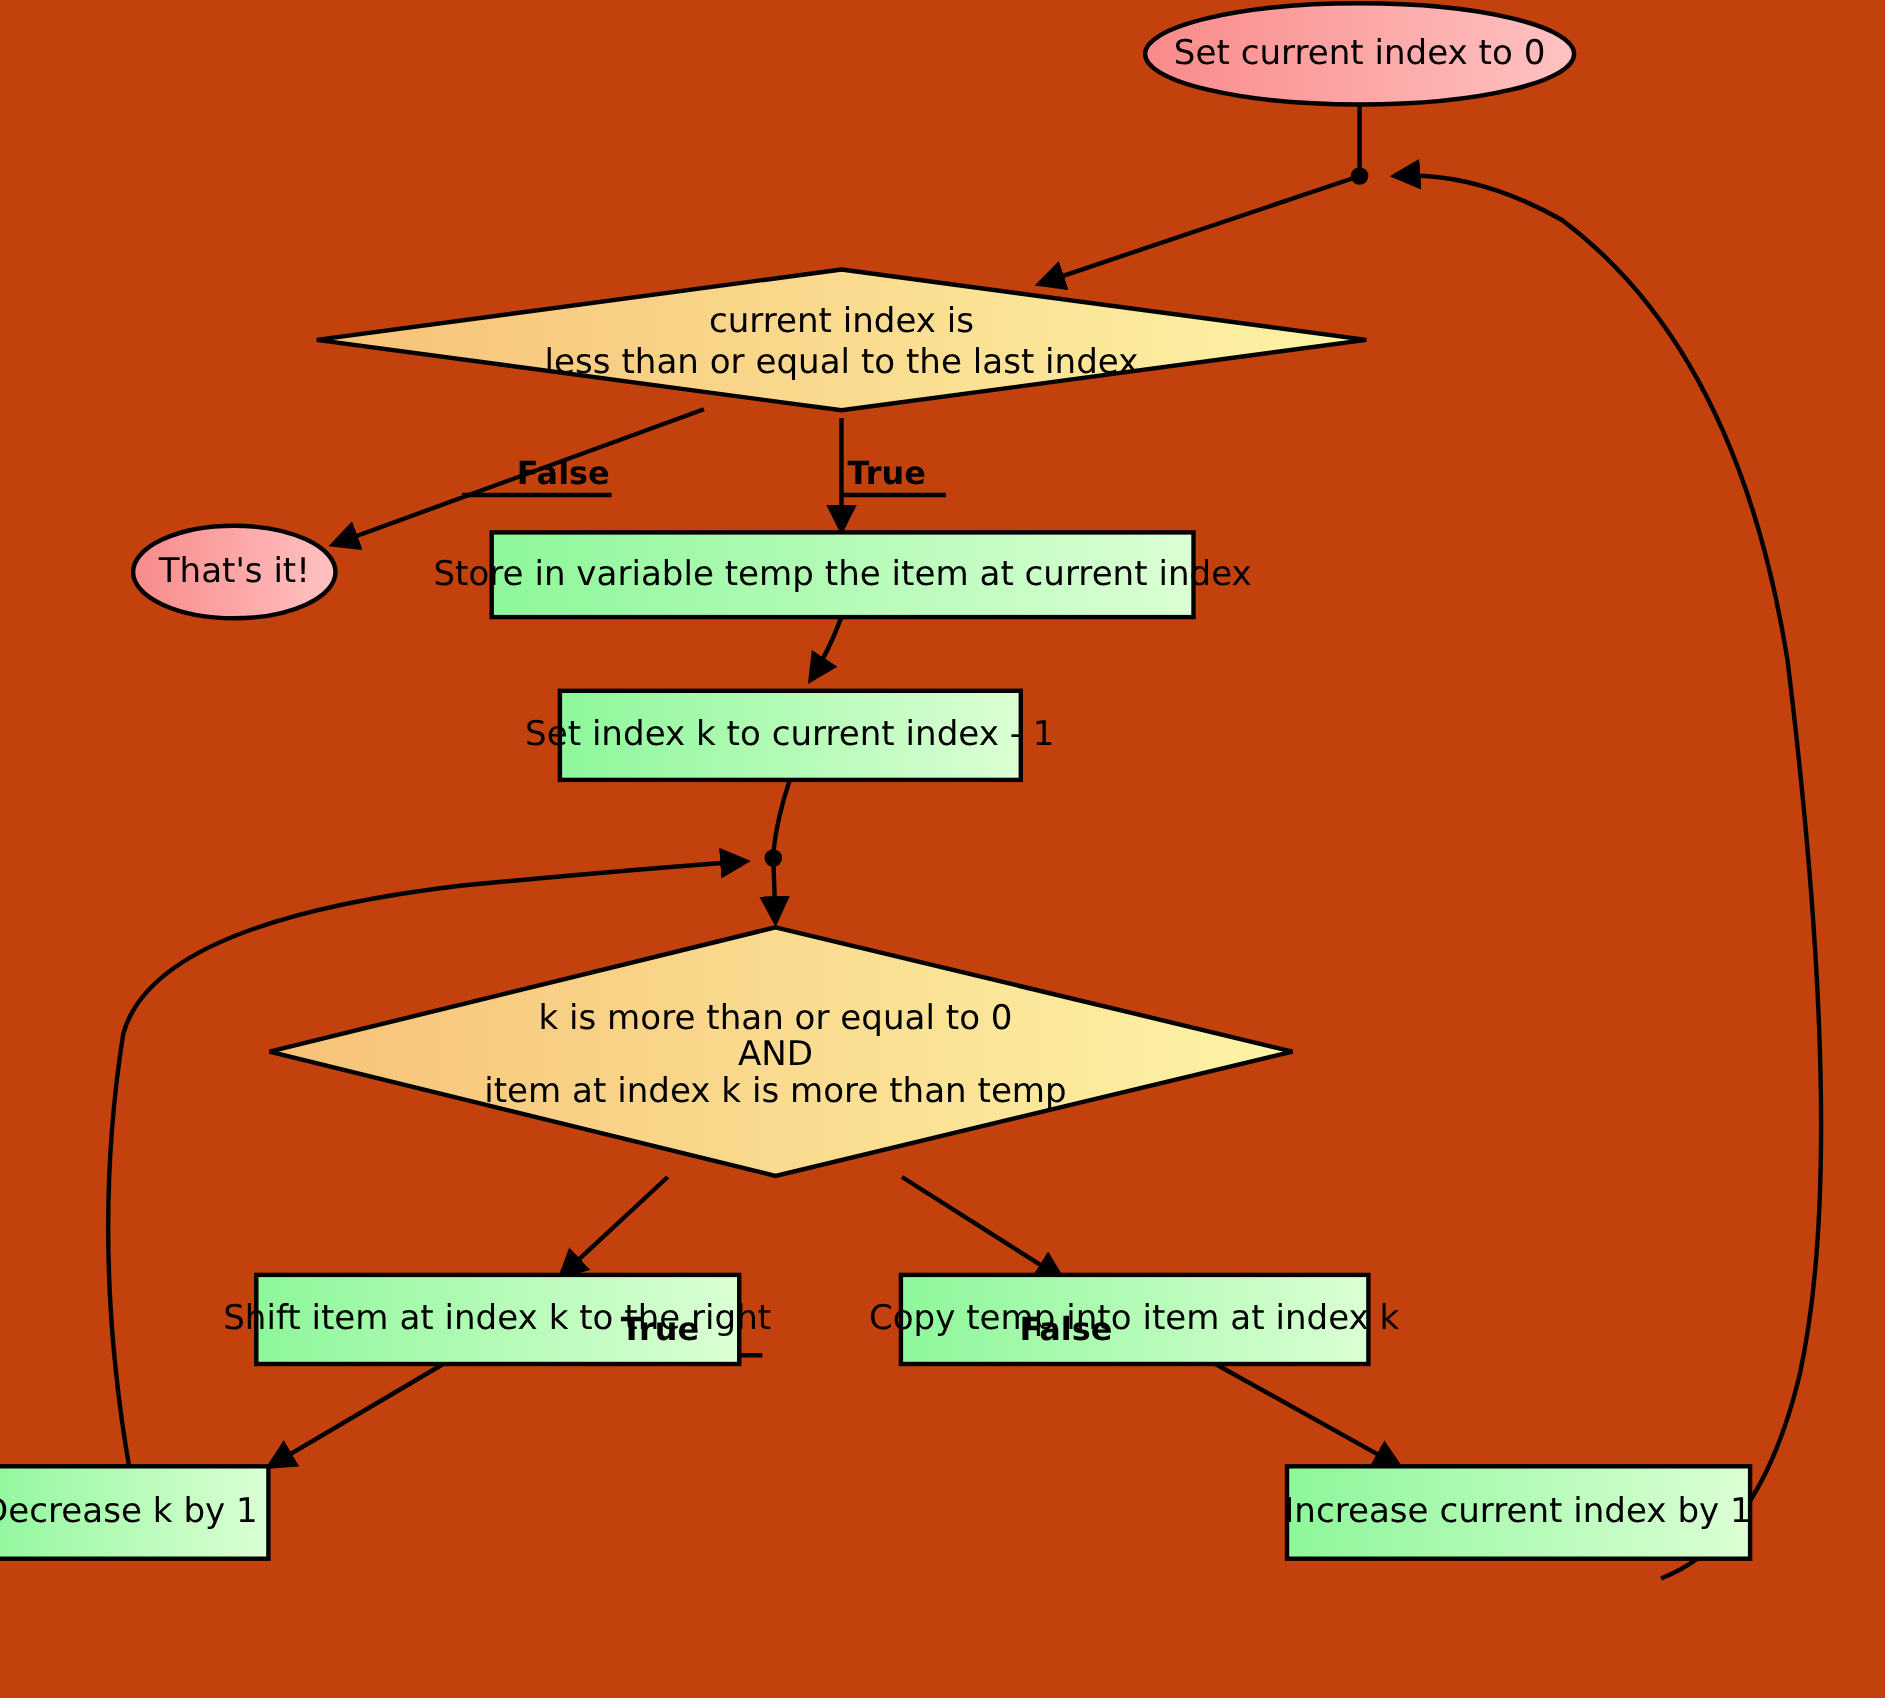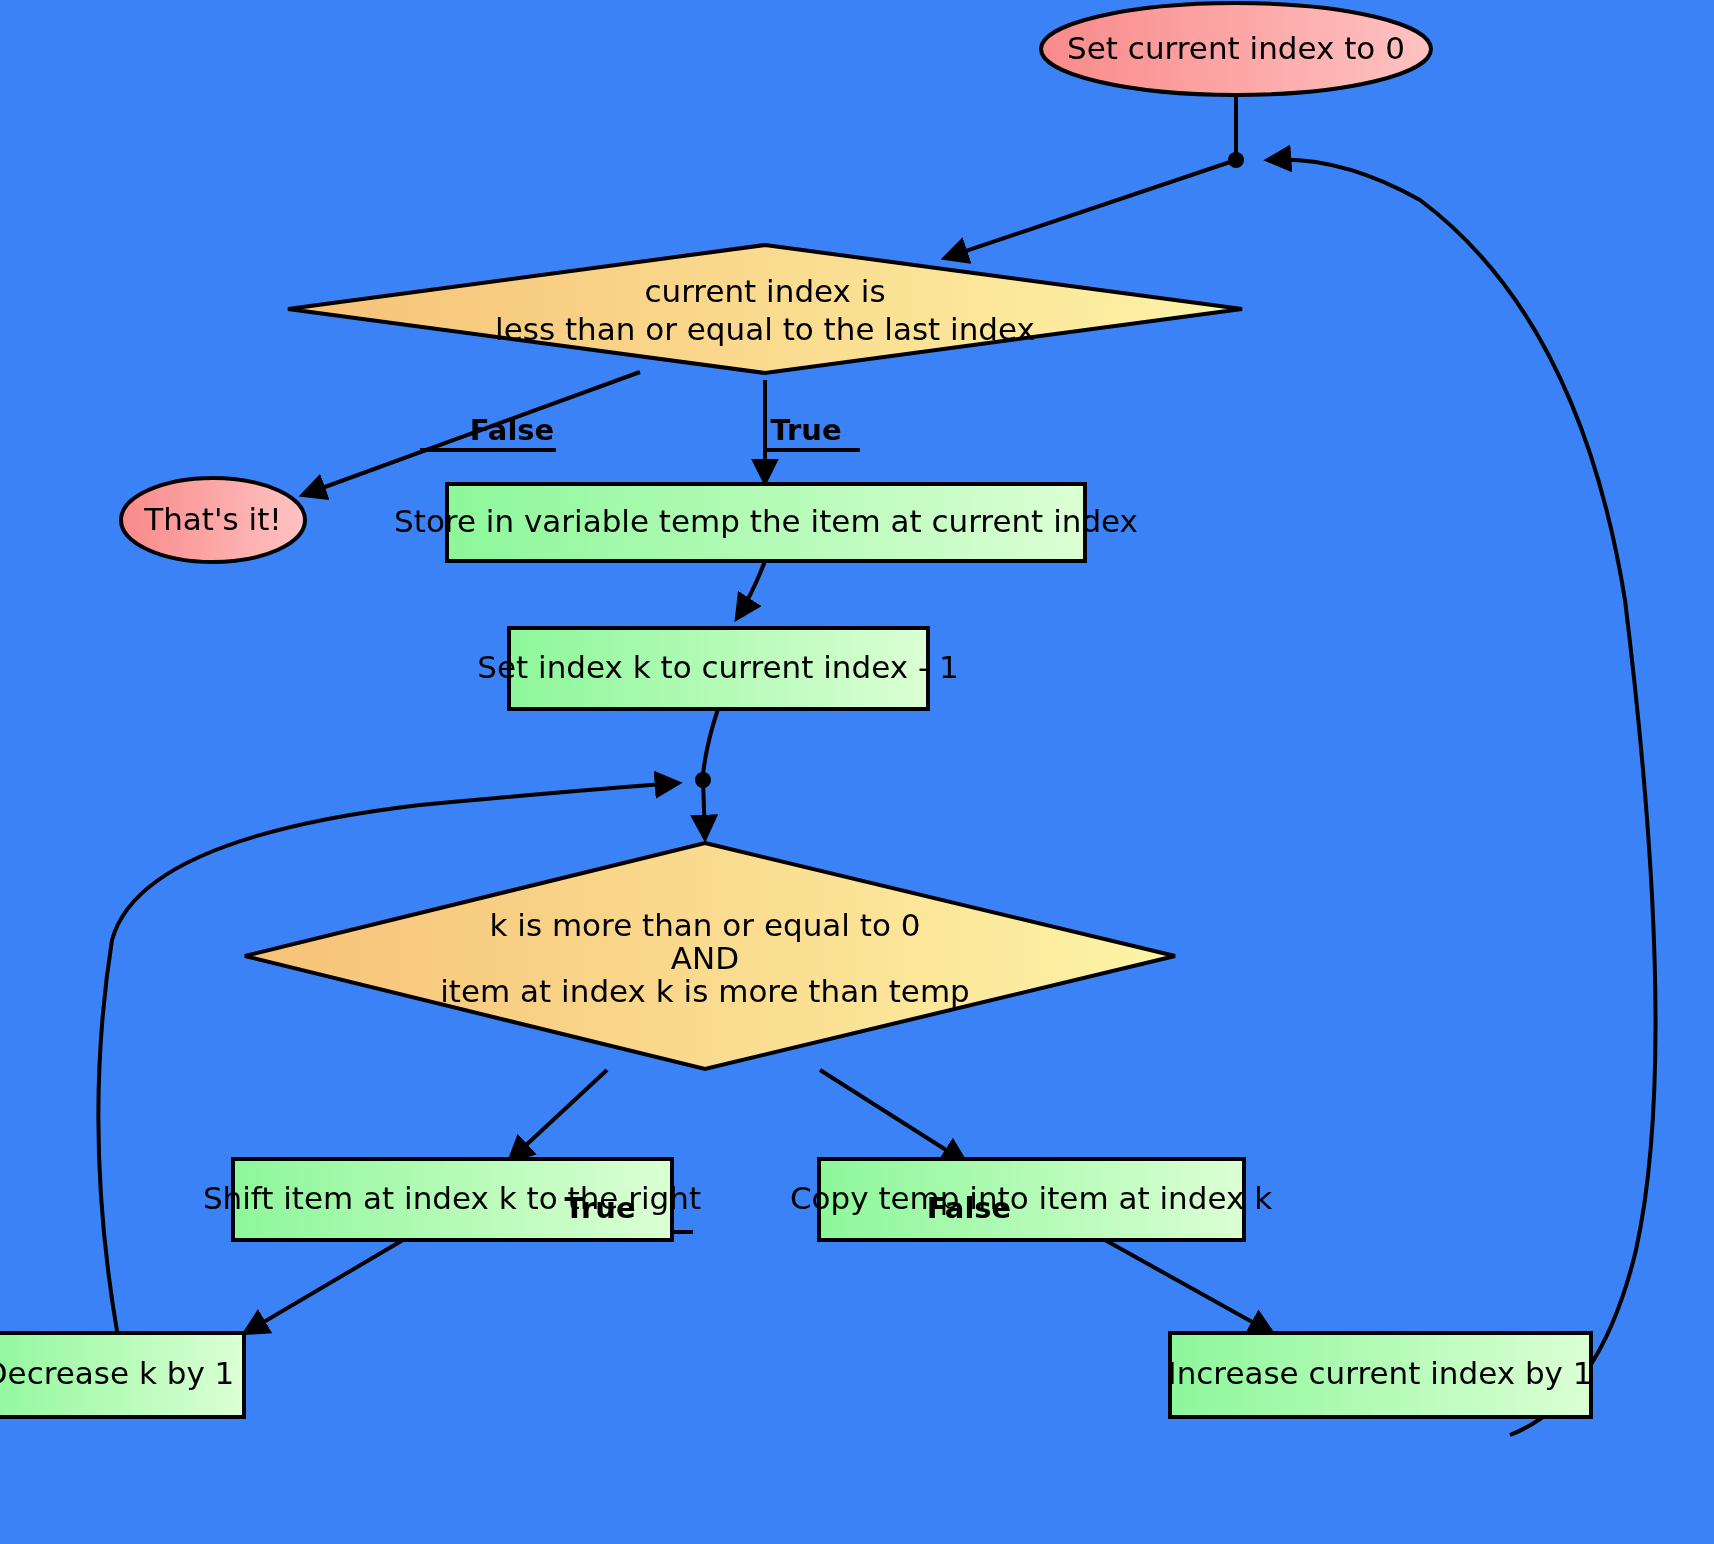--- a/index.html
+++ b/index.html
@@ -4,21 +4,21 @@
 <style>
   html, body {
     margin: 0;
     padding: 0;
     background: #4a7052;
   }
   #canvas {
     position: relative;
     width: 1714px;
     height: 1544px;
-    background: #3b82f6;
+    background: #c2410c;
     overflow: hidden;
     font-family: "DejaVu Sans", sans-serif;
   }
   #flow-svg {
     position: absolute;
     left: 0;
     top: 0;
     width: 1714px;
     height: 1544px;
   }

